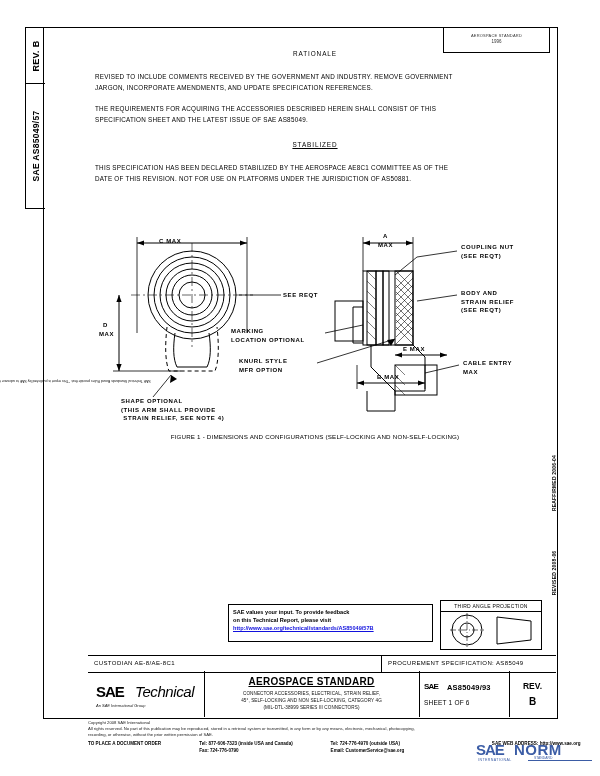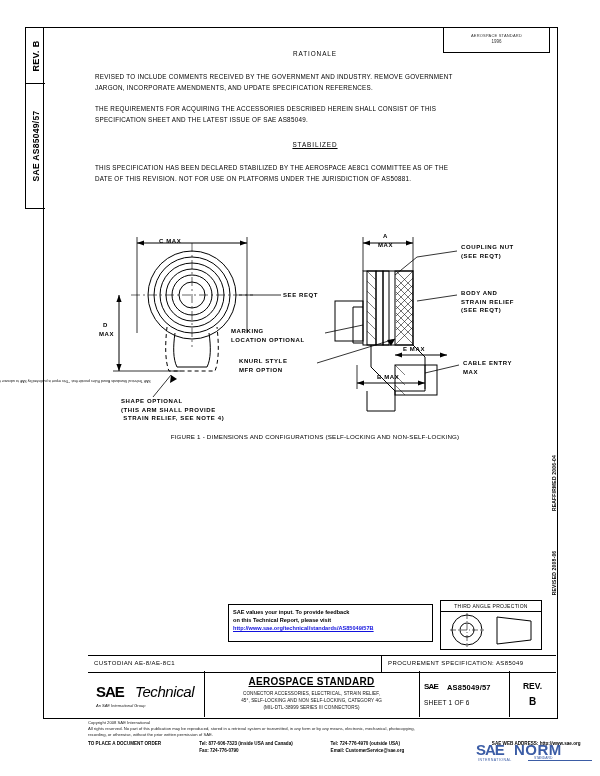--- a/index.html
+++ b/index.html
@@ -375,21 +375,21 @@
       <div class="as-title">AEROSPACE STANDARD</div>
       <div class="as-desc">
         <span>CONNECTOR ACCESSORIES, ELECTRICAL, STRAIN RELIEF,</span><br>
         <span>45°, SELF-LOCKING AND NON SELF-LOCKING, CATEGORY 4G</span><br>
         <span>(MIL-DTL-38999 SERIES  III CONNECTORS)</span>
       </div>
     </div>
 
     <div class="tb-doc">
       <div class="doc-sae">SAE</div>
-      <div class="doc-no">AS85049/57</div>
+      <div class="doc-no">AS85049/93</div>
       <div class="doc-sheet">SHEET 1 OF 6</div>
     </div>
 
     <div class="tb-rev">
       <div class="rev-l">REV.</div>
       <div class="rev-v">B</div>
     </div>
   </div>
 
   <div class="foot">

